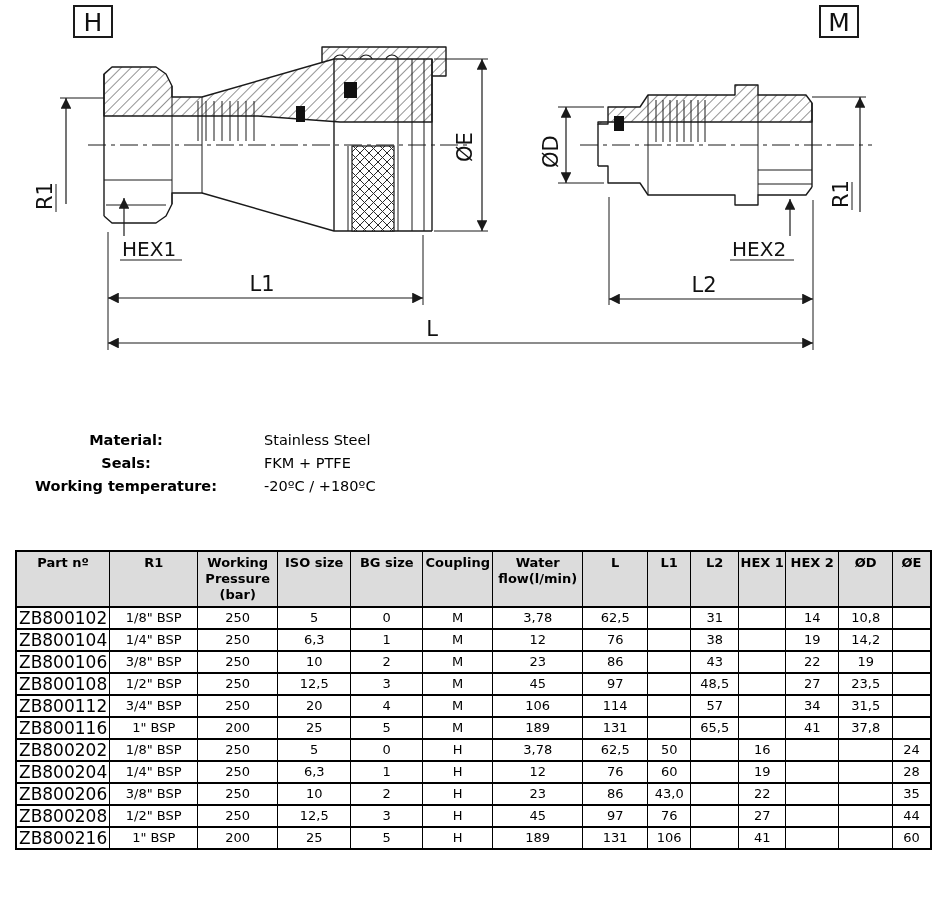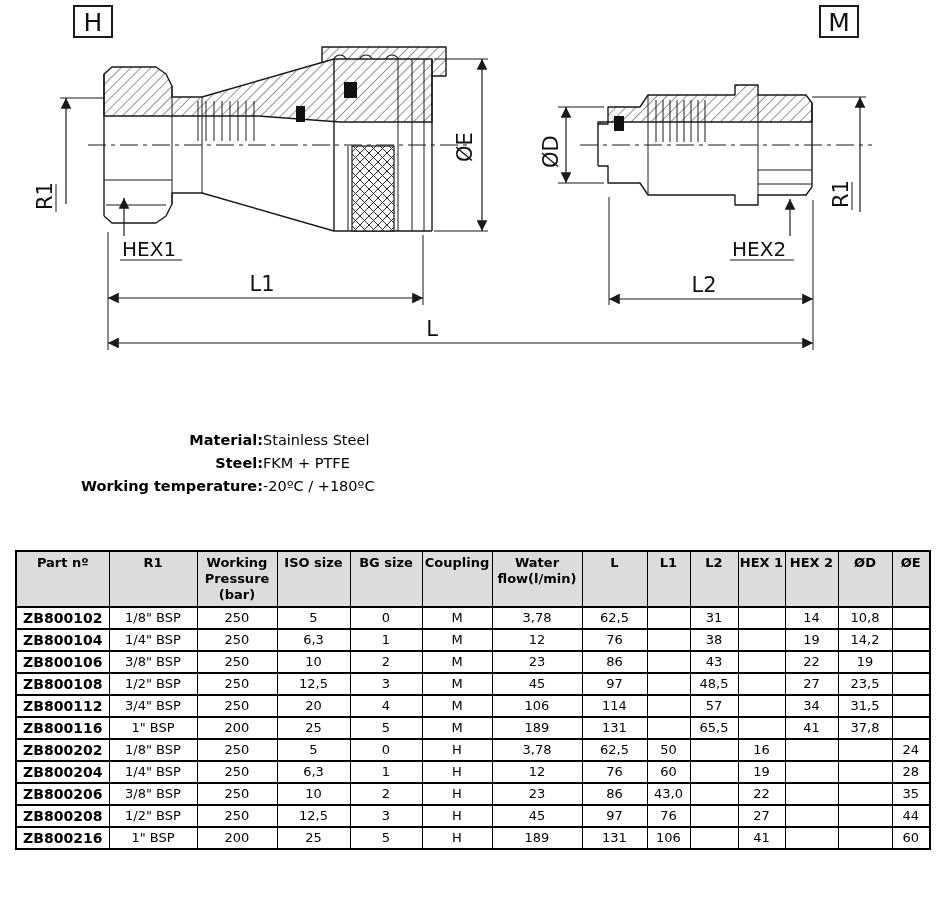--- a/index.html
+++ b/index.html
@@ -11,32 +11,32 @@
   .wall{stroke:#1a1a1a;stroke-width:1.4;stroke-linejoin:round;}
   .thin{stroke:#1a1a1a;stroke-width:1;fill:none;}
   .cl{stroke:#1a1a1a;stroke-width:1;stroke-dasharray:18 5 4 5;fill:none;}
   .dim{stroke:#1a1a1a;stroke-width:1.2;fill:none;}
   .ext{stroke:#1a1a1a;stroke-width:1;fill:none;}
   .dimtxt{font-size:21px;}
   .viewtag{font-size:25px;}
   
   .specs{position:absolute;left:0;top:429px;width:520px;}
   .spec-row{height:23px;line-height:23px;font-size:14.5px;white-space:nowrap;}
-  .spec-label{display:inline-block;width:252px;text-align:right;font-weight:bold;padding-left:11px;}
-  .spec-value{}
+  .spec-label{display:inline-block;width:252px;text-align:center;font-weight:bold;}
+  .spec-value{margin-left:12px;}
   
   .tblwrap{position:absolute;left:15px;top:550px;}
   table{border-collapse:collapse;table-layout:fixed;border:2px solid #000;}
   th,td{border-left:1px solid #000;border-right:1px solid #000;
         border-top:2px solid #000;border-bottom:2px solid #000;
         text-align:center;overflow:hidden;}
   th{background:#dcdcdc;font-size:13px;font-weight:bold;vertical-align:top;
      padding:3px 0 0 0;height:51px;white-space:pre-line;line-height:16px;}
   td{font-size:13px;height:20px;line-height:20px;padding:0 2px;}
-  tbody td:first-child{font-weight:bold;font-size:14px;}
+  tbody td:first-child{font-weight:normal;font-size:17px;}
 </style>
 </head>
 <body>
 
 <div class="sheet">
 
   
   <svg width="943" height="420" viewBox="0 0 943 420">
     <defs>
       <pattern id="hatch" patternUnits="userSpaceOnUse" width="7" height="7" patternTransform="rotate(45)">
@@ -170,21 +170,21 @@
       <text class="dimtxt" x="432" y="336" text-anchor="middle">L</text>
     </g>
   </svg>
 
   
   <div class="specs">
     <div class="spec-row">
       <span class="spec-label">Material:</span><span class="spec-value">Stainless Steel</span>
     </div>
     <div class="spec-row">
-      <span class="spec-label">Steel:</span><span class="spec-value">FKM + PTFE</span>
+      <span class="spec-label">Seals:</span><span class="spec-value">FKM + PTFE</span>
     </div>
     <div class="spec-row">
       <span class="spec-label">Working temperature:</span><span class="spec-value">-20ºC / +180ºC</span>
     </div>
   </div>
 
   
   <div class="tblwrap">
     <table>
       <colgroup>

